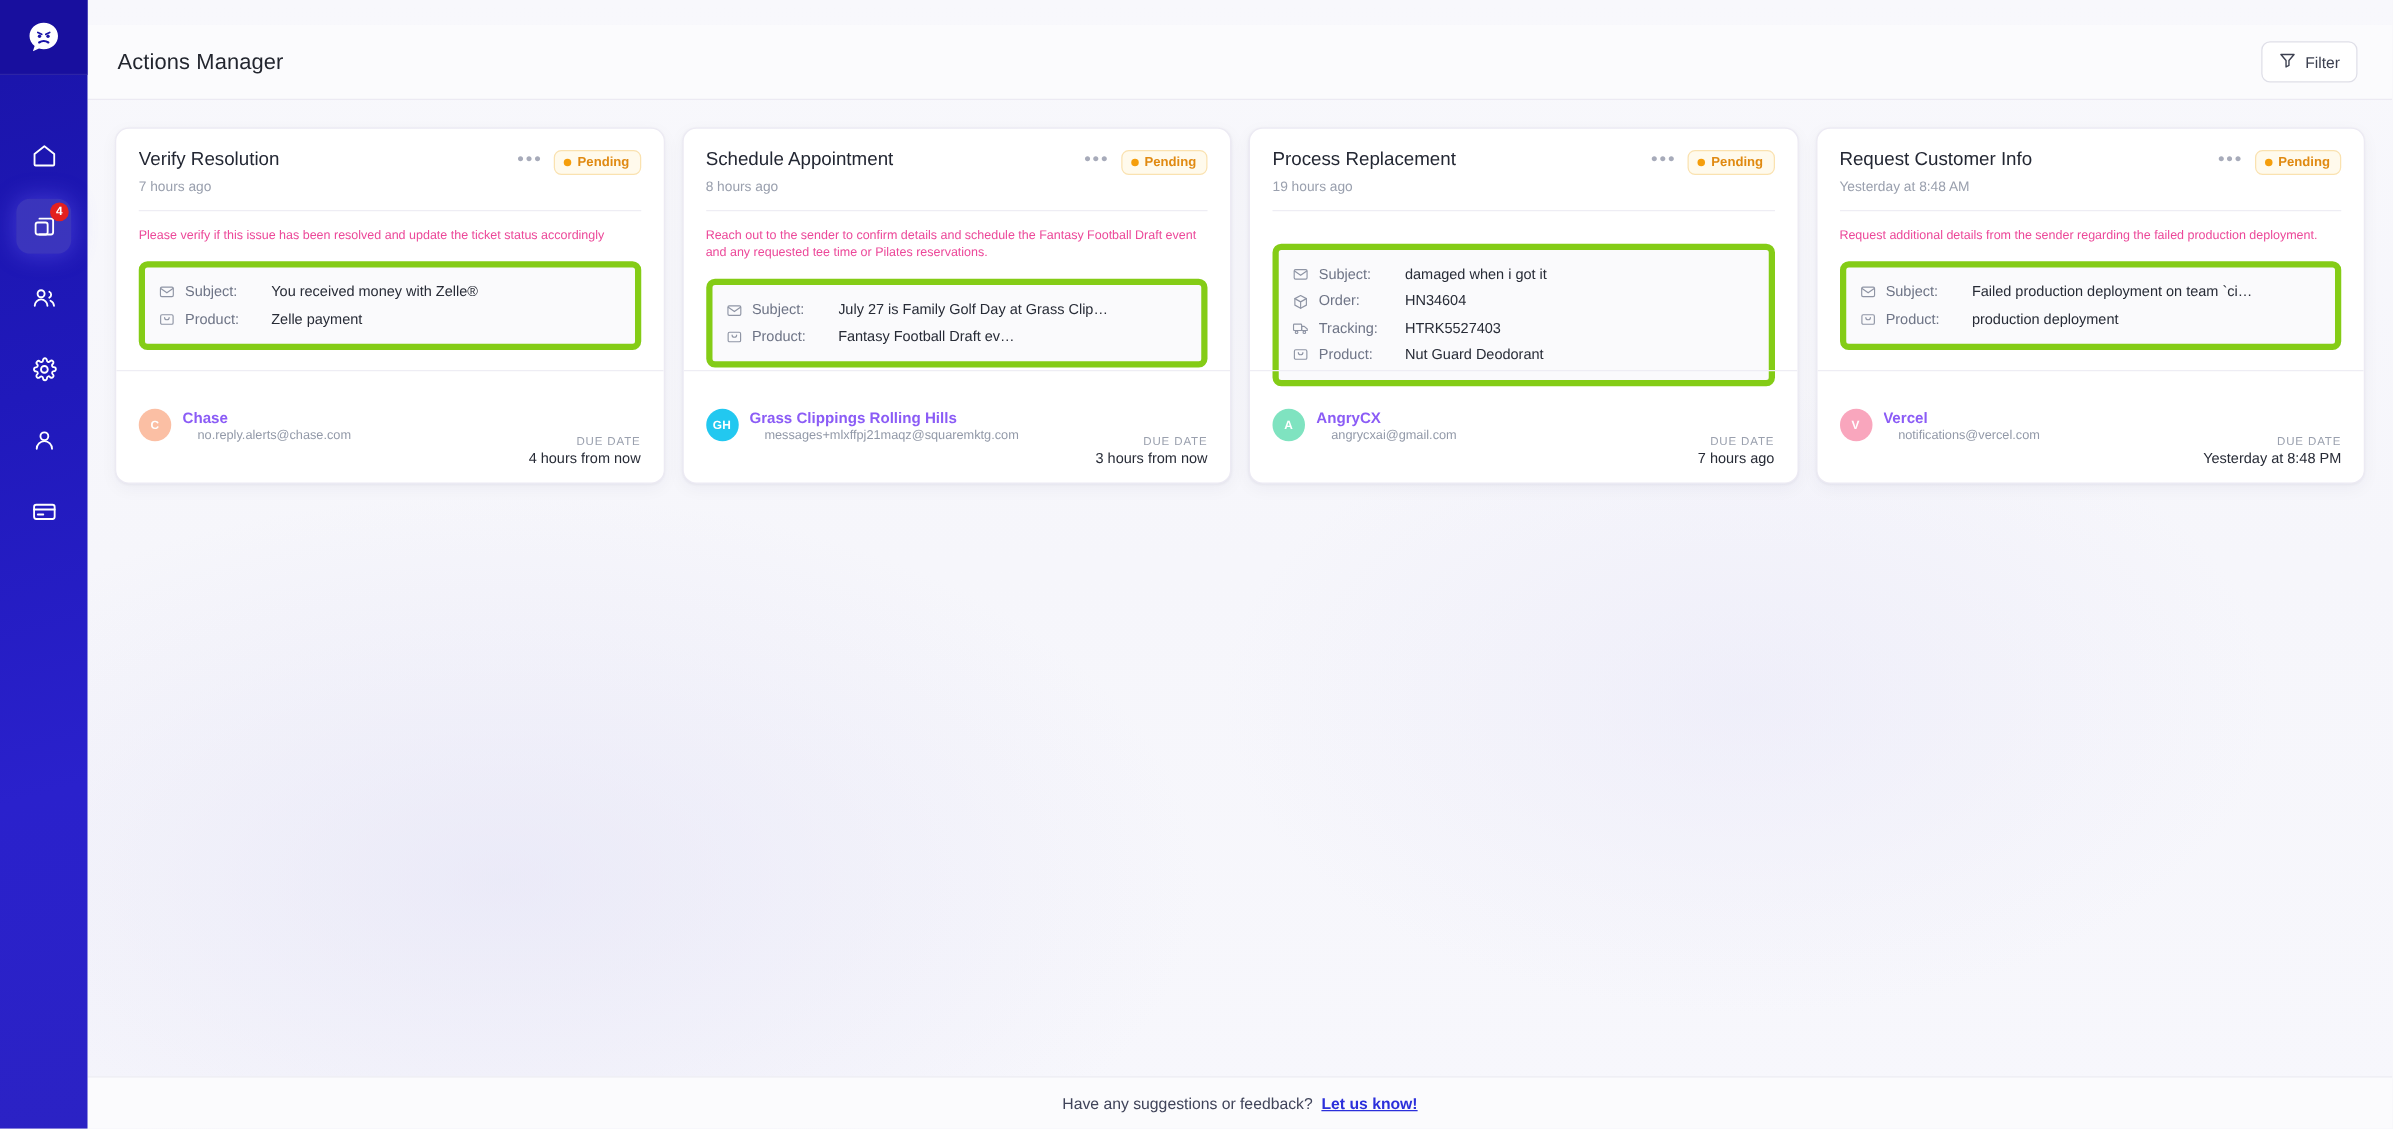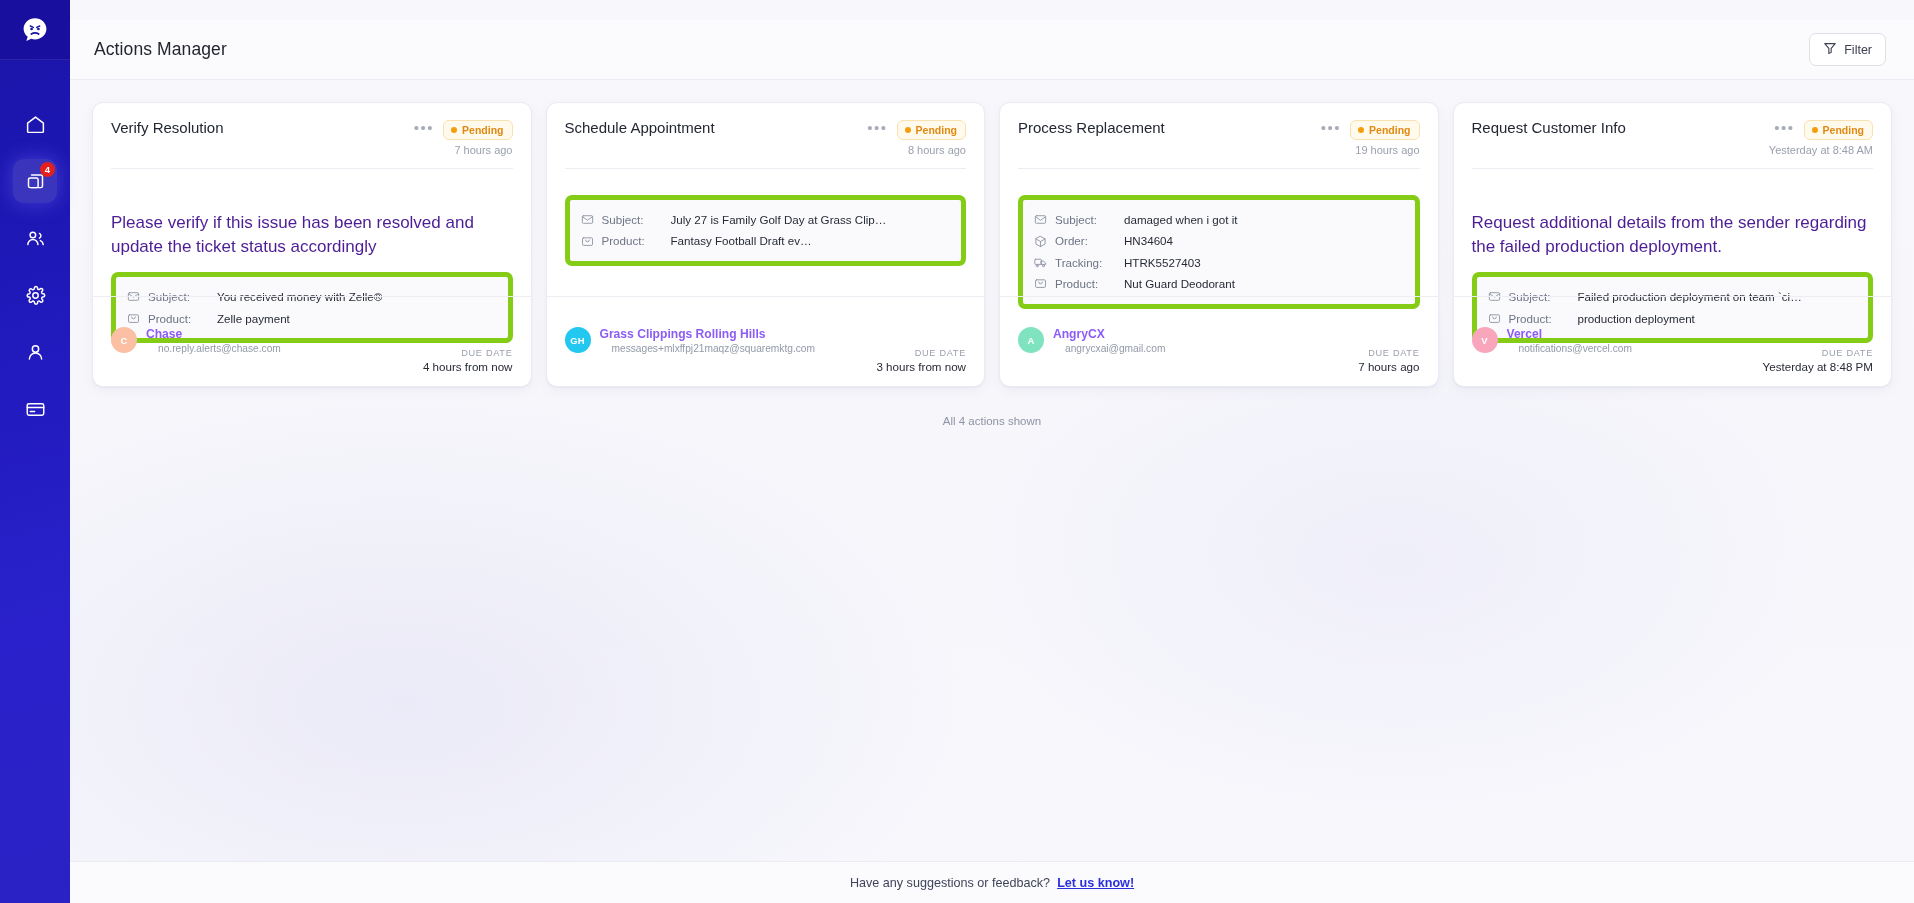--- a/index.html
+++ b/index.html
@@ -146,21 +146,20 @@
     border: 1px solid #eceaf3;
     border-radius: 11px;
     box-shadow: 0 1px 2px rgba(30,30,60,0.045), 0 4px 14px rgba(30,30,70,0.045);
     display: flex;
     flex-direction: column;
     height: 285px;
     overflow: hidden;
   }
   .card-head {
     padding: 16px 18px 0 18px;
-    text-align: right;
   }
   .card-head-row {
     display: flex;
     align-items: flex-start;
     justify-content: space-between;
     gap: 8px;
   }
   .card-title {
     font-size: 15px;
     color: #232733;
@@ -212,24 +211,23 @@
     height: 1px;
     background: #eeedf4;
     margin: 12px 0 0 0;
   }
   .card-body {
     padding: 13px 18px 0 18px;
     flex: 1;
     min-height: 0;
   }
   .card-desc {
-    font-size: 17px;
-    color: #4c1d95;
+    font-size: 10px;
+    color: #ec4899;
     line-height: 1.42;
-    margin-top: 29px;
   }
   .detail-box {
     margin-top: 13px;
     background: #fafafc;
     border: 5px solid #84cc16;
     border-radius: 7px;
     padding: 9px 11px;
   }
   .detail-row {
     display: flex;
@@ -506,20 +504,21 @@
                   <span class="badge">
                     <i class="badge-dot"></i>
                     <span>Pending</span>
                   </span>
                 </div>
               </div>
               <div class="card-time">8 hours ago</div>
               <div class="card-div"></div>
             </div>
             <div class="card-body">
+              <div class="card-desc">Reach out to the sender to confirm details and schedule the Fantasy Football Draft event and any requested tee time or Pilates reservations.</div>
               <div class="detail-box">
                 <div class="detail-row">
                   <span class="detail-icon">
                     <svg width="13" height="13" viewBox="0 0 24 24" fill="none" stroke="currentColor" stroke-width="1.7" stroke-linecap="round" stroke-linejoin="round">
                       <rect x="2.5" y="5" width="19" height="14" rx="2"></rect>
                       <path d="M3 7 L12 13.4 L21 7"></path>
                     </svg>
                   </span>
                   <span class="detail-label">Subject:</span>
                   <span class="detail-value">July 27 is Family Golf Day at Grass Clip…</span>
@@ -673,21 +672,20 @@
                   <span class="sender-mail" style="display: block;">notifications@vercel.com</span>
                 </span>
               </div>
               <div class="due">
                 <div class="due-label">DUE DATE</div>
                 <div class="due-value">Yesterday at 8:48 PM</div>
               </div>
             </div>
           </div>
         </div>
-      <div class="shown-note">All 4 actions shown</div>
     </div>
 
     <footer class="footer">
       <span>Have any suggestions or feedback?</span>
       <a>Let us know!</a>
     </footer>
 
   </div>
 </div>
 

